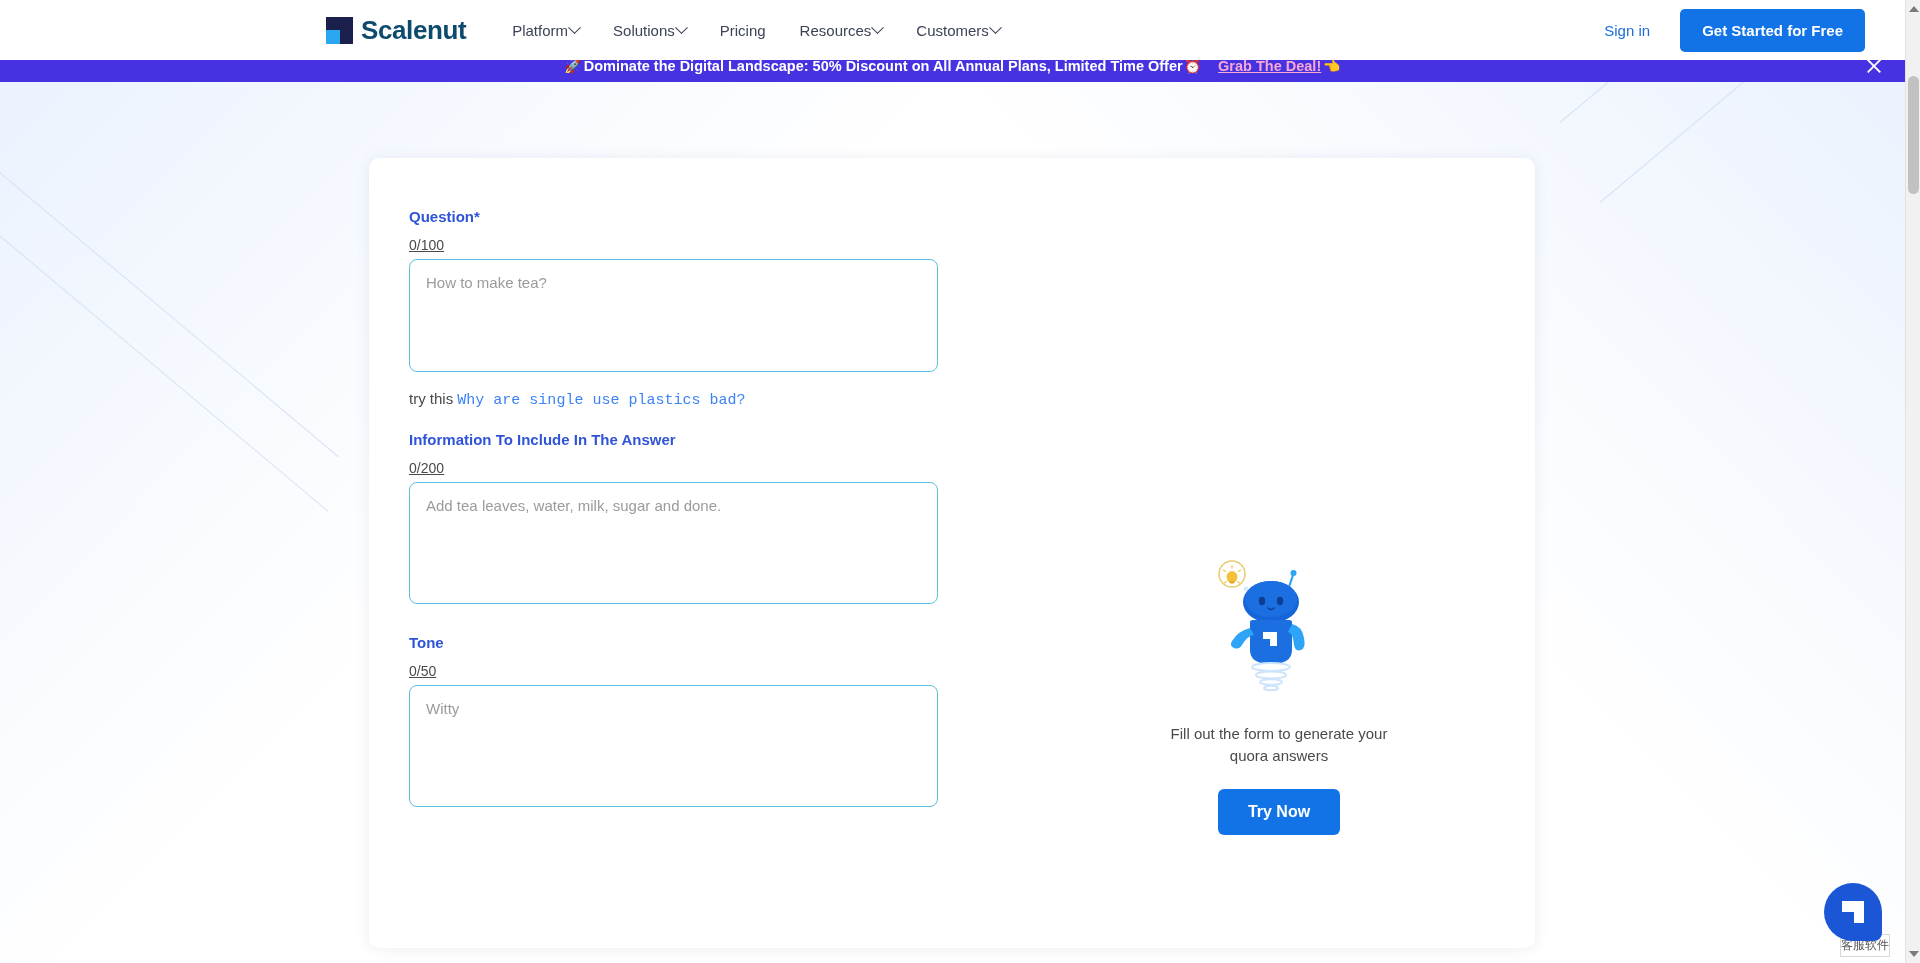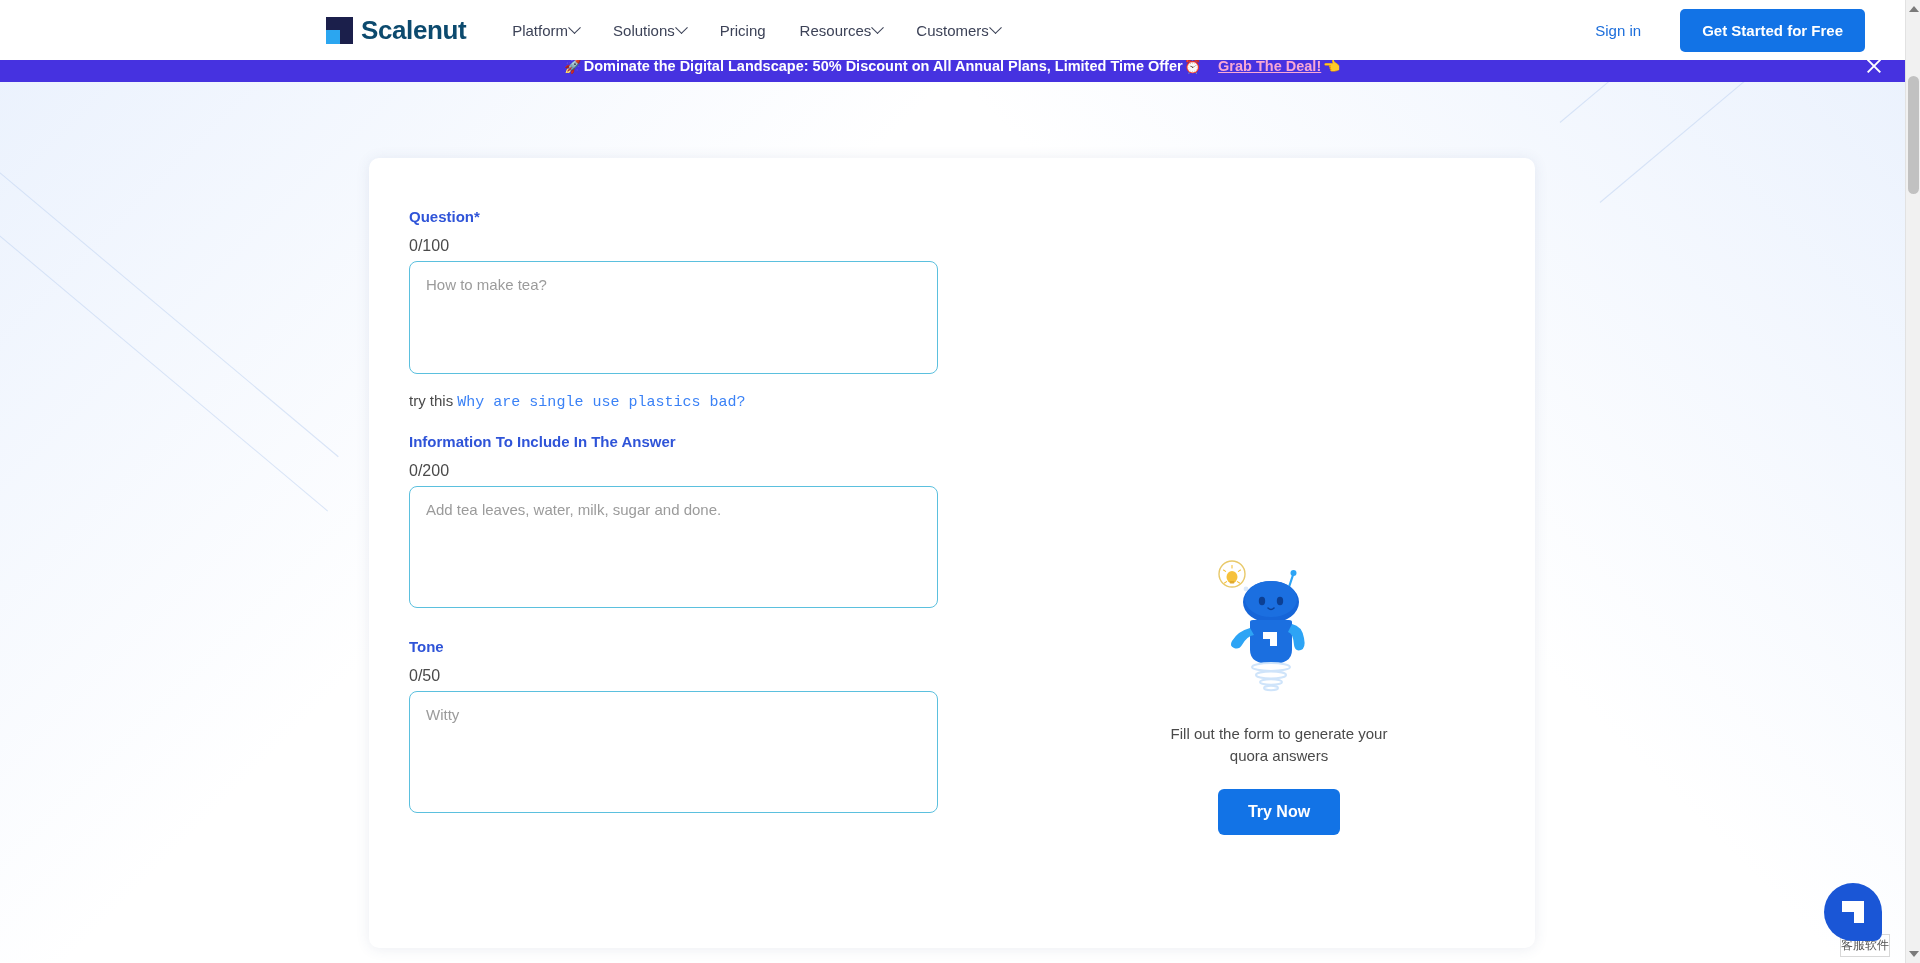--- a/index.html
+++ b/index.html
@@ -92,21 +92,21 @@
     display: inline-block;
     width: 9px; height: 9px;
     border-right: 1.6px solid #3c4257;
     border-bottom: 1.6px solid #3c4257;
     transform: rotate(45deg) translate(-2px,-2px);
   }
   .nav-right {
     margin-left: auto;
     display: flex;
     align-items: center;
-    gap: 39px;
+    gap: 30px;
   }
   .signin {
     font-size: 15px;
     color: #1b6ddb;
     cursor: pointer;
     white-space: nowrap;
   }
   .cta-btn {
     background: #1273e6;
     color: #ffffff;
@@ -217,23 +217,24 @@
     width: 560px;
   }
 
   .field-label {
     font-size: 15px;
     font-weight: bold;
     color: #2f54d8;
     margin: 0 0 2px 0;
   }
   .char-count {
-    font-size: 16px;
+    font-size: 14px;
     color: #4a4a4a;
     margin: 12px 0 6px 0;
+    text-decoration: underline;
   }
   .ta {
     display: block;
     width: 529px;
     height: 113px;
     border: 1px solid #5bc0de;
     border-radius: 8px;
     padding: 14px 16px;
     font-size: 15px;
     color: #2c2c2c;

